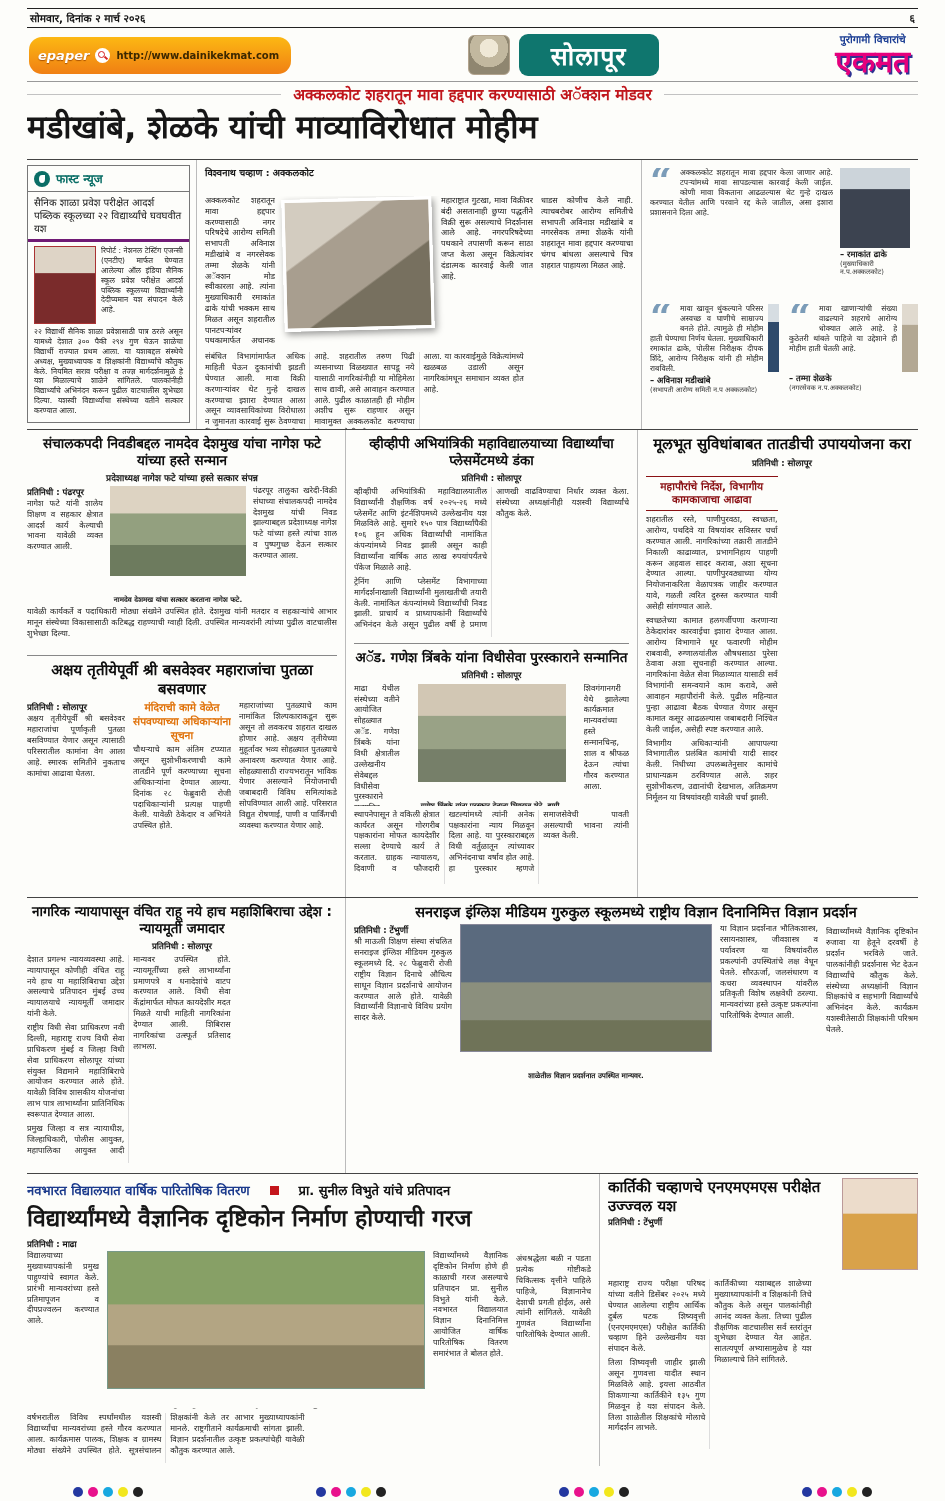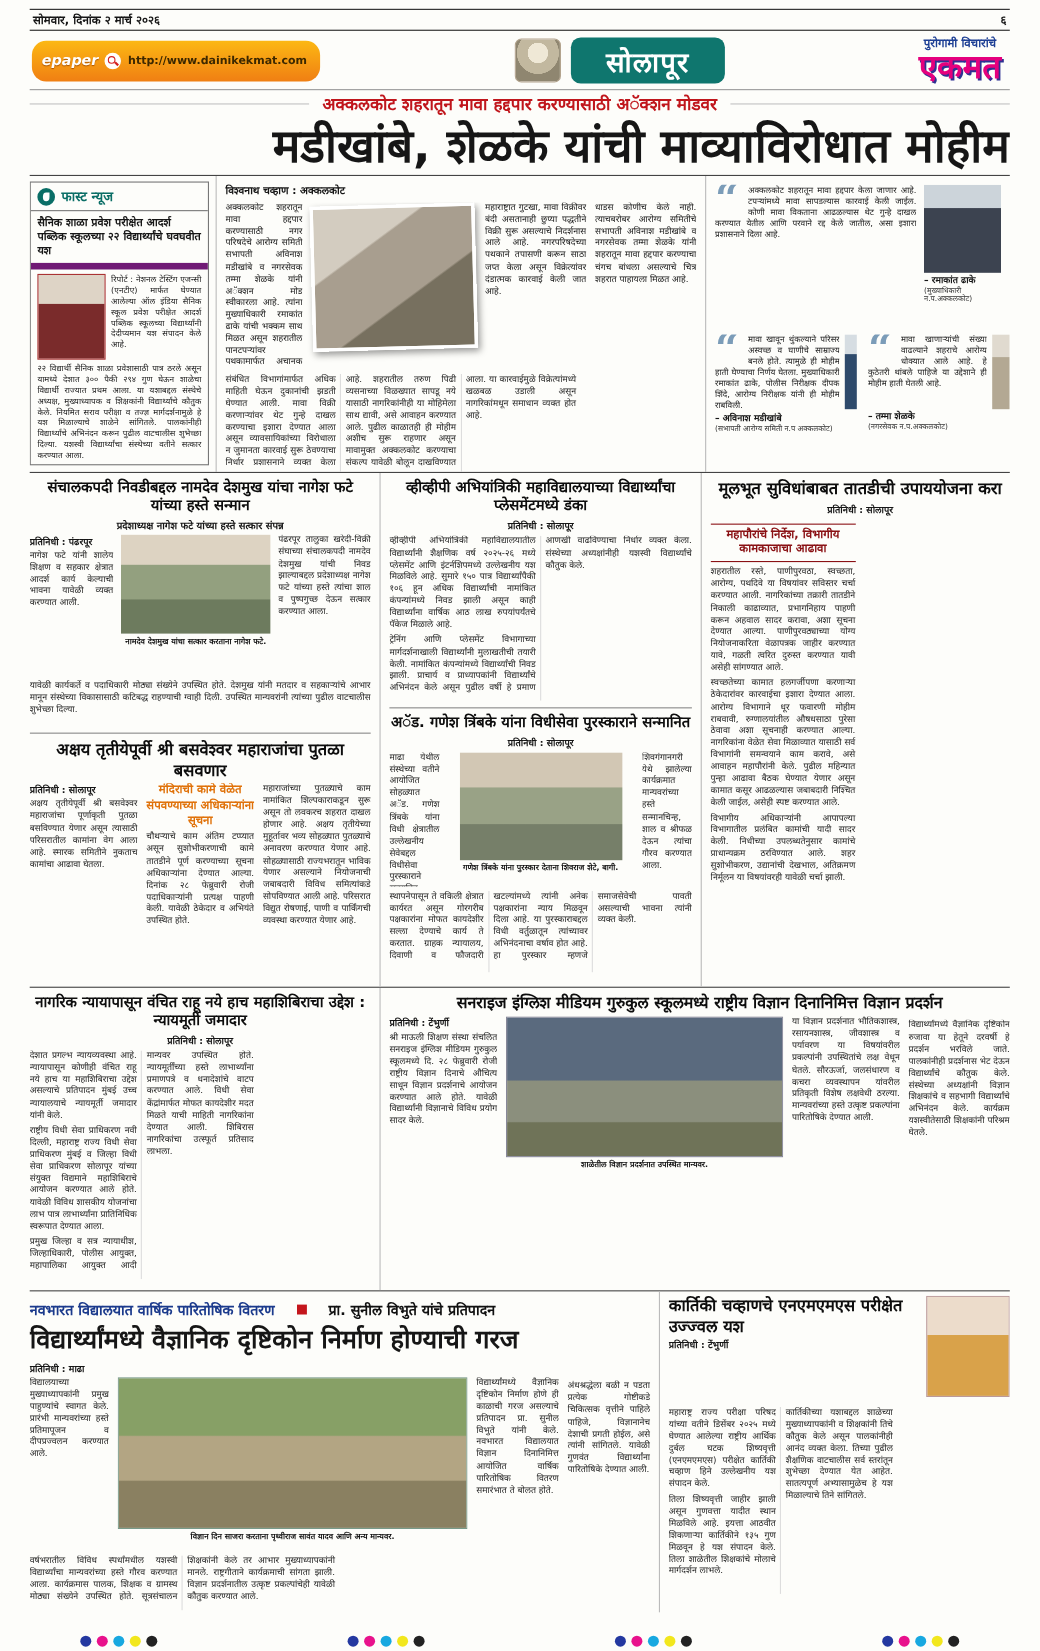--- a/index.html
+++ b/index.html
@@ -18,54 +18,54 @@
   .mast-center{display:flex;align-items:center;gap:9px}
   .mast-logo{width:42px;height:40px;border-radius:6px;border:1px solid #b3a48e;background:radial-gradient(circle at 50% 32%,#efe8d6 0 28%,#c2b89f 29% 58%,#8f8670 59% 100%)}
   .edition-box{background:#0f766e;color:#fff;font-weight:bold;font-size:25px;padding:4px 32px;border-radius:9px;letter-spacing:1px}
   .mast-right{text-align:center;padding-right:6px}
   .tagline{color:#1d3f94;font-size:10.5px;font-weight:bold}
   .brand{font-size:30px;font-weight:bold;color:#e5007d;text-shadow:1.6px 1.6px 0 #2e3192;line-height:1.05}
   
   .kicker-row{display:flex;align-items:center;gap:12px;height:24px}
   .kicker-row::before,.kicker-row::after{content:"";flex:1;border-top:1px solid #c2c2c2}
   .kicker{color:#c0161c;font-weight:bold;font-size:15.5px;white-space:nowrap}
-  .main-headline{text-align:right;font-size:42px;font-weight:bold;line-height:1.1;height:54px;padding:4px 0 6px;border-bottom:1.3px solid #444;white-space:nowrap;overflow:hidden}
+  .main-headline{text-align:left;font-size:32px;font-weight:bold;line-height:1.1;height:54px;padding:4px 0 6px;border-bottom:1.3px solid #444;white-space:nowrap;overflow:hidden}
   
   .art-hl{font-weight:bold;text-align:center;line-height:1.25;color:#0d0d0d}
   .hl-13{font-size:13.5px}
   .hl-14{font-size:14.5px}
   .hl-15{font-size:15px}
   .left{text-align:left}
   .dateline{font-weight:bold;font-size:8.5px;text-align:center;margin:3px 0;height:12px}
   .dateline-l{font-weight:bold;font-size:8.5px;margin-bottom:2px}
   .body8{font-size:8px;line-height:1.36;text-align:justify;color:#1d1d1d}
   .body8 + .body8, .cols2 p + p, .cols3 p + p{margin-top:3px}
   .cols2{column-count:2;column-gap:9px;column-rule:1px solid #ddd;column-fill:auto;overflow:hidden}
   .cols3{column-count:3;column-gap:9px;column-rule:1px solid #ddd;column-fill:auto;overflow:hidden}
   .cols4{column-count:4;column-gap:9px;column-rule:1px solid #ddd;column-fill:auto;overflow:hidden}
-  .caption{font-size:7.2px;font-weight:bold;text-align:center;padding-top:2px;line-height:1.25}
+  .caption{font-size:7.2px;font-weight:bold;text-align:center;padding-top:19px;line-height:1.25}
   .photo{width:100%}
   .figblock{overflow:hidden;flex:none}
   .subhead-orange{color:#e0720a;font-weight:bold;font-size:10.5px;line-height:1.3;text-align:center;margin-bottom:3px}
   .subhead-box{color:#8a1114;font-weight:bold;font-size:10.5px;line-height:1.3;text-align:center;border-top:1.5px solid #8a1114;border-bottom:1.5px solid #8a1114;padding:3px 1px;margin:4px 0;break-inside:avoid}
   .bt{border-top:1px solid #888;margin-top:6px;padding-top:5px}
   
   .lead-sec{display:flex;height:270px;overflow:hidden;border-bottom:1.3px solid #444}
   .fastnews{width:163px;flex:none;border:1px solid #777;margin:5px 0 6px;height:258px;overflow:hidden}
   .fn-head{display:flex;align-items:center;gap:6px;padding:4px 6px;border-bottom:1px solid #777}
   .fn-icon{width:16px;height:16px;border-radius:50%;background:#0a6e66;position:relative;flex:none}
   .fn-icon::after{content:"";position:absolute;left:5px;top:4px;width:6px;height:8px;background:#fff;border-radius:60% 0 60% 60%}
   .fn-label{color:#0a6e66;font-weight:bold;font-size:12px}
-  .fn-hl{font-size:10px;font-weight:bold;line-height:1.3;padding:4px 6px;border-bottom:6px solid #701a75}
+  .fn-hl{font-size:10px;font-weight:normal;line-height:1.3;padding:4px 6px;border-bottom:3px solid #701a75}
   .fn-row{display:flex;gap:5px;padding:4px 6px 0}
   .fn-photo{width:62px;height:78px;flex:none;border:1px solid #a33;background:linear-gradient(180deg,#ded4c6 0 34%,#7a2b2b 35% 100%)}
   .fn-body{font-size:7.5px;line-height:1.32;text-align:justify;color:#222}
   .fn-body2{padding:3px 6px}
   .lead-main{flex:1;padding:6px 8px 0;border-left:1px solid #bbb;border-right:1px solid #bbb;margin-left:6px;overflow:hidden}
-  .byline{font-weight:bold;font-size:9.5px;margin-bottom:5px}
+  .byline{font-weight:bold;font-size:9.5px;margin-bottom:17px}
   .lead-top{display:flex;gap:8px;height:150px;overflow:hidden}
   .lead-col{font-size:8px;line-height:1.35;text-align:justify;overflow:hidden}
   .lc1{width:70px;flex:none}
   .lcf{flex:1}
   .lead-photo{width:150px;height:132px;flex:none;border:3px solid #fff;box-shadow:2px 3px 7px rgba(0,0,0,.4);transform:rotate(-1.5deg);margin-top:2px;background:linear-gradient(145deg,#d3ccc0 0 30%,#a89e8f 31% 62%,#77705f 63% 100%)}
   .lead-bottom{margin-top:6px;height:92px}
   
   .quotes-col{width:276px;flex:none;padding:8px 0 0 8px;border-left:0}
   .q-flex{display:flex;gap:7px}
   .quote{font-size:7.6px;line-height:1.32;text-align:justify;color:#222;overflow:hidden}
@@ -85,21 +85,21 @@
   
   .midband{display:flex;height:468px;overflow:hidden;border-bottom:1.3px solid #444}
   .mcol1{width:318px;flex:none;padding:5px 8px 0 0}
   .mcol2{width:292px;flex:none;padding:5px 8px 0;border-left:1px solid #bbb}
   .mcol3{flex:1;padding:5px 0 0 8px;border-left:1px solid #bbb;overflow:hidden}
   .deck{font-size:9px;font-weight:bold;text-align:center;margin:2px 0;height:13px;overflow:hidden}
   .felic-row{display:flex;gap:7px;height:116px;overflow:hidden;margin-top:2px}
   .fcol{width:76px;flex:none;overflow:hidden}
   .figfelic{width:136px}
   .p-felic{height:90px;background:linear-gradient(180deg,#ddd3c2 0 30%,#93a07f 31% 65%,#6d7b5e 66% 100%)}
-  .felic-bottom{height:42px;overflow:hidden;margin-top:16px}
+  .felic-bottom{height:42px;overflow:hidden;margin-top:5px}
   .h150{height:150px}
   .statue-row{display:flex;gap:8px;height:198px;overflow:hidden;margin-top:3px}
   .scol{flex:1;overflow:hidden}
   .award-row{display:flex;gap:18px;height:122px;overflow:hidden}
   .acol{flex:1;overflow:hidden}
   .figaward{width:148px}
   .p-award{height:98px;background:linear-gradient(180deg,#d2c7b4 0 32%,#99a286 33% 66%,#767f69 67% 100%)}
   .h74{height:74px;margin-top:4px}
   .hciv{height:400px}
   

